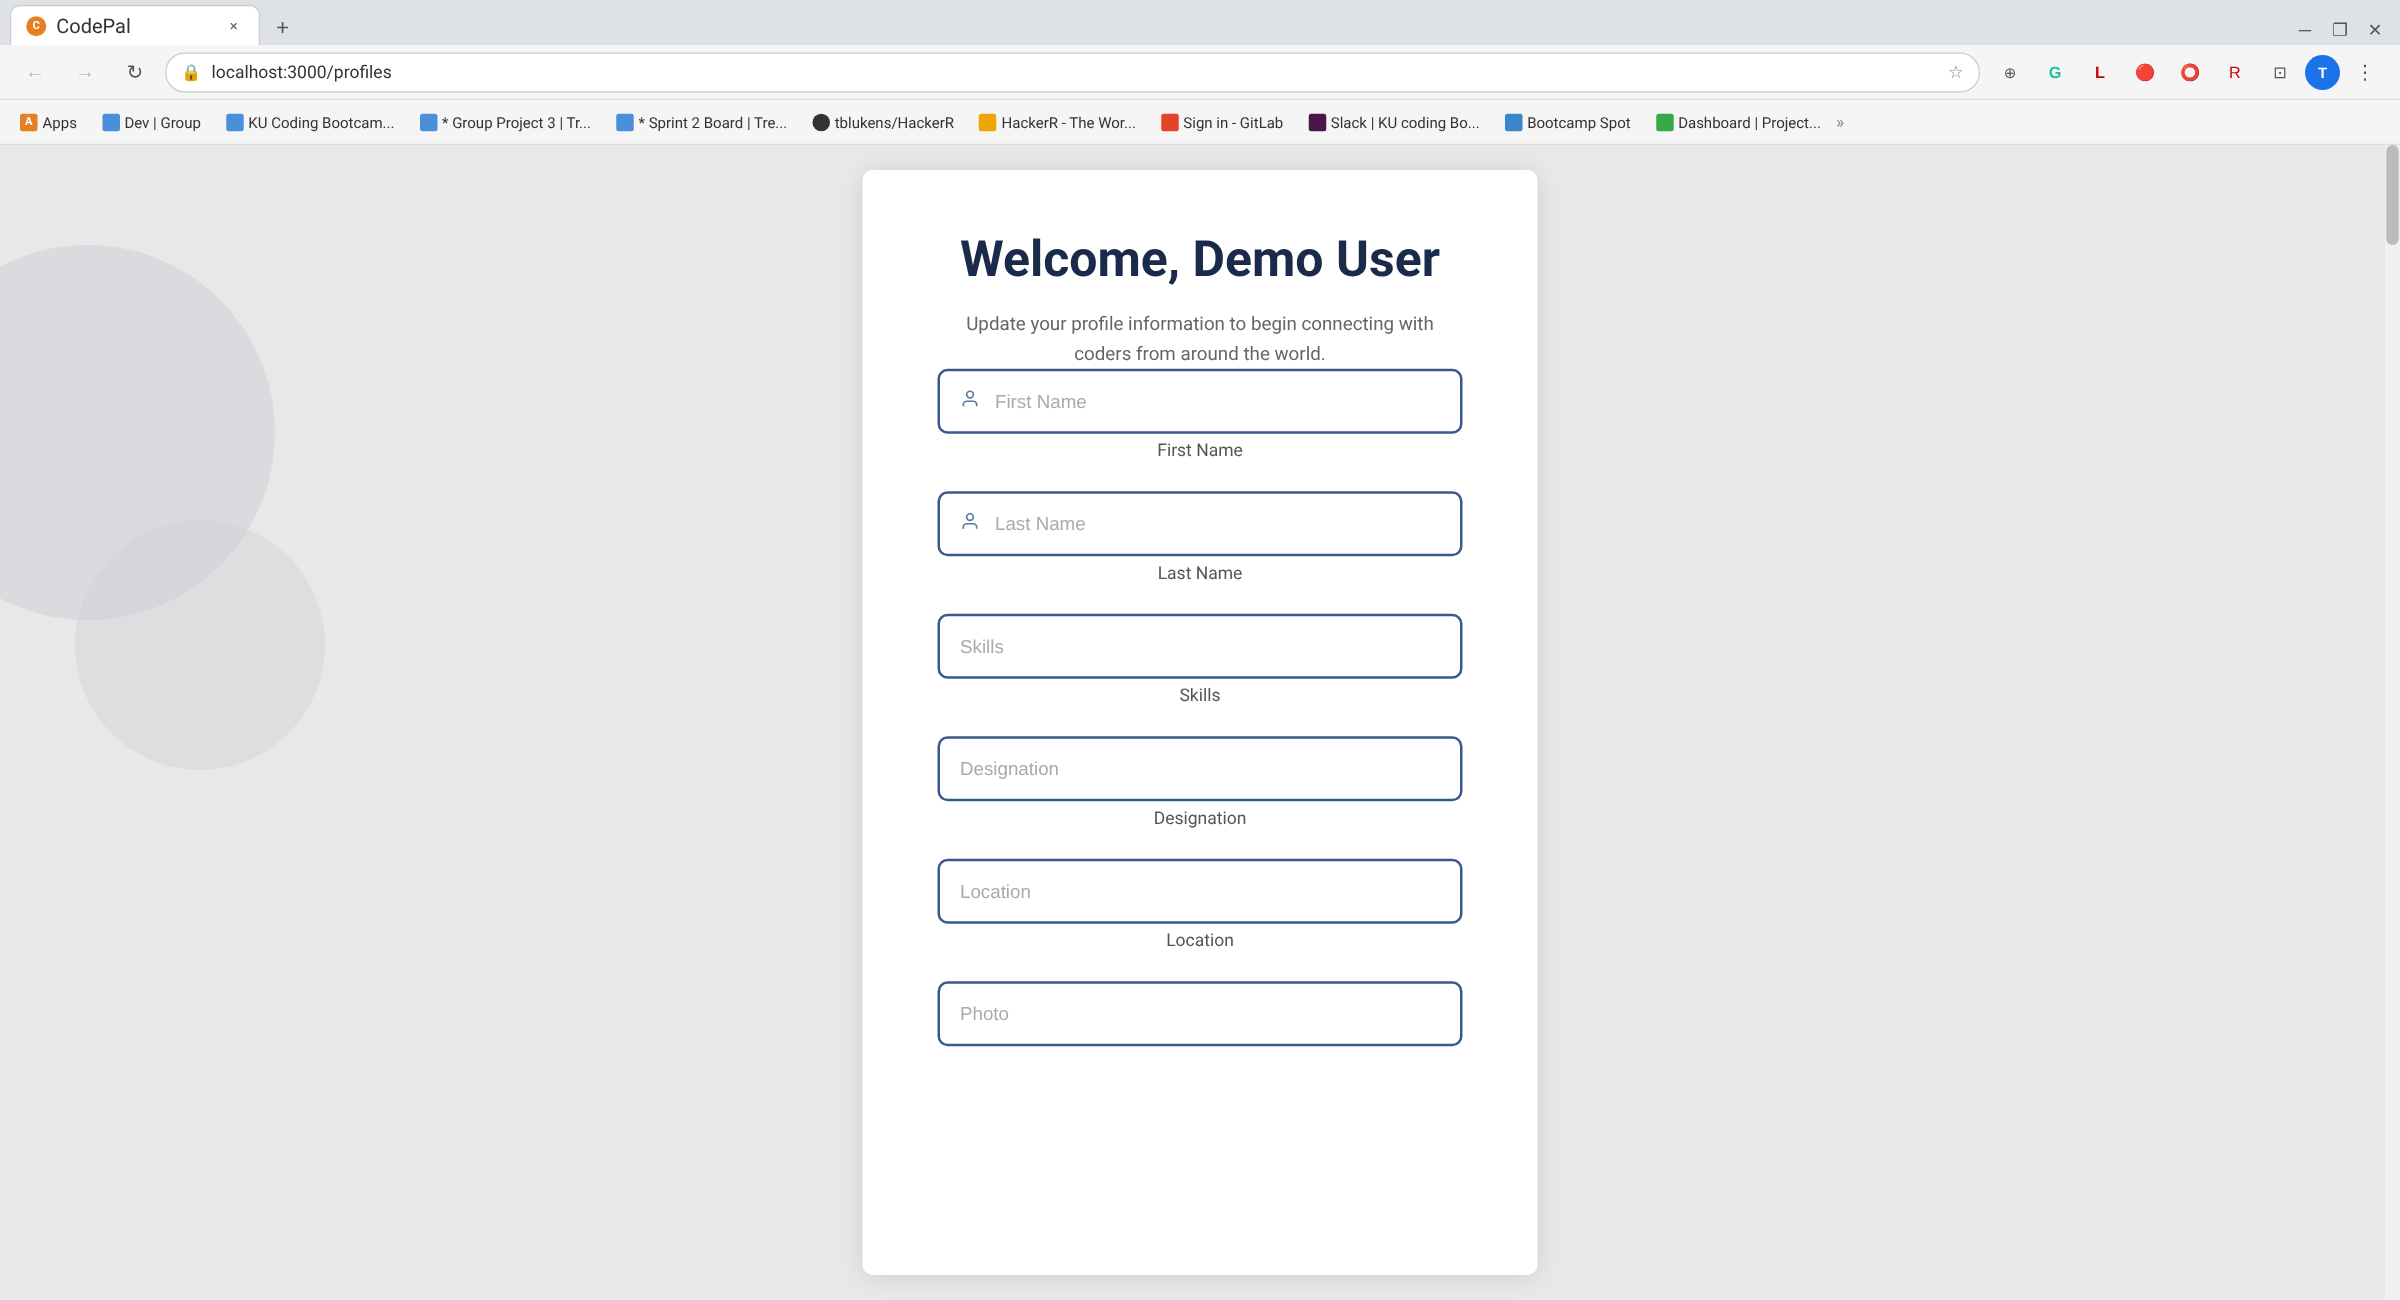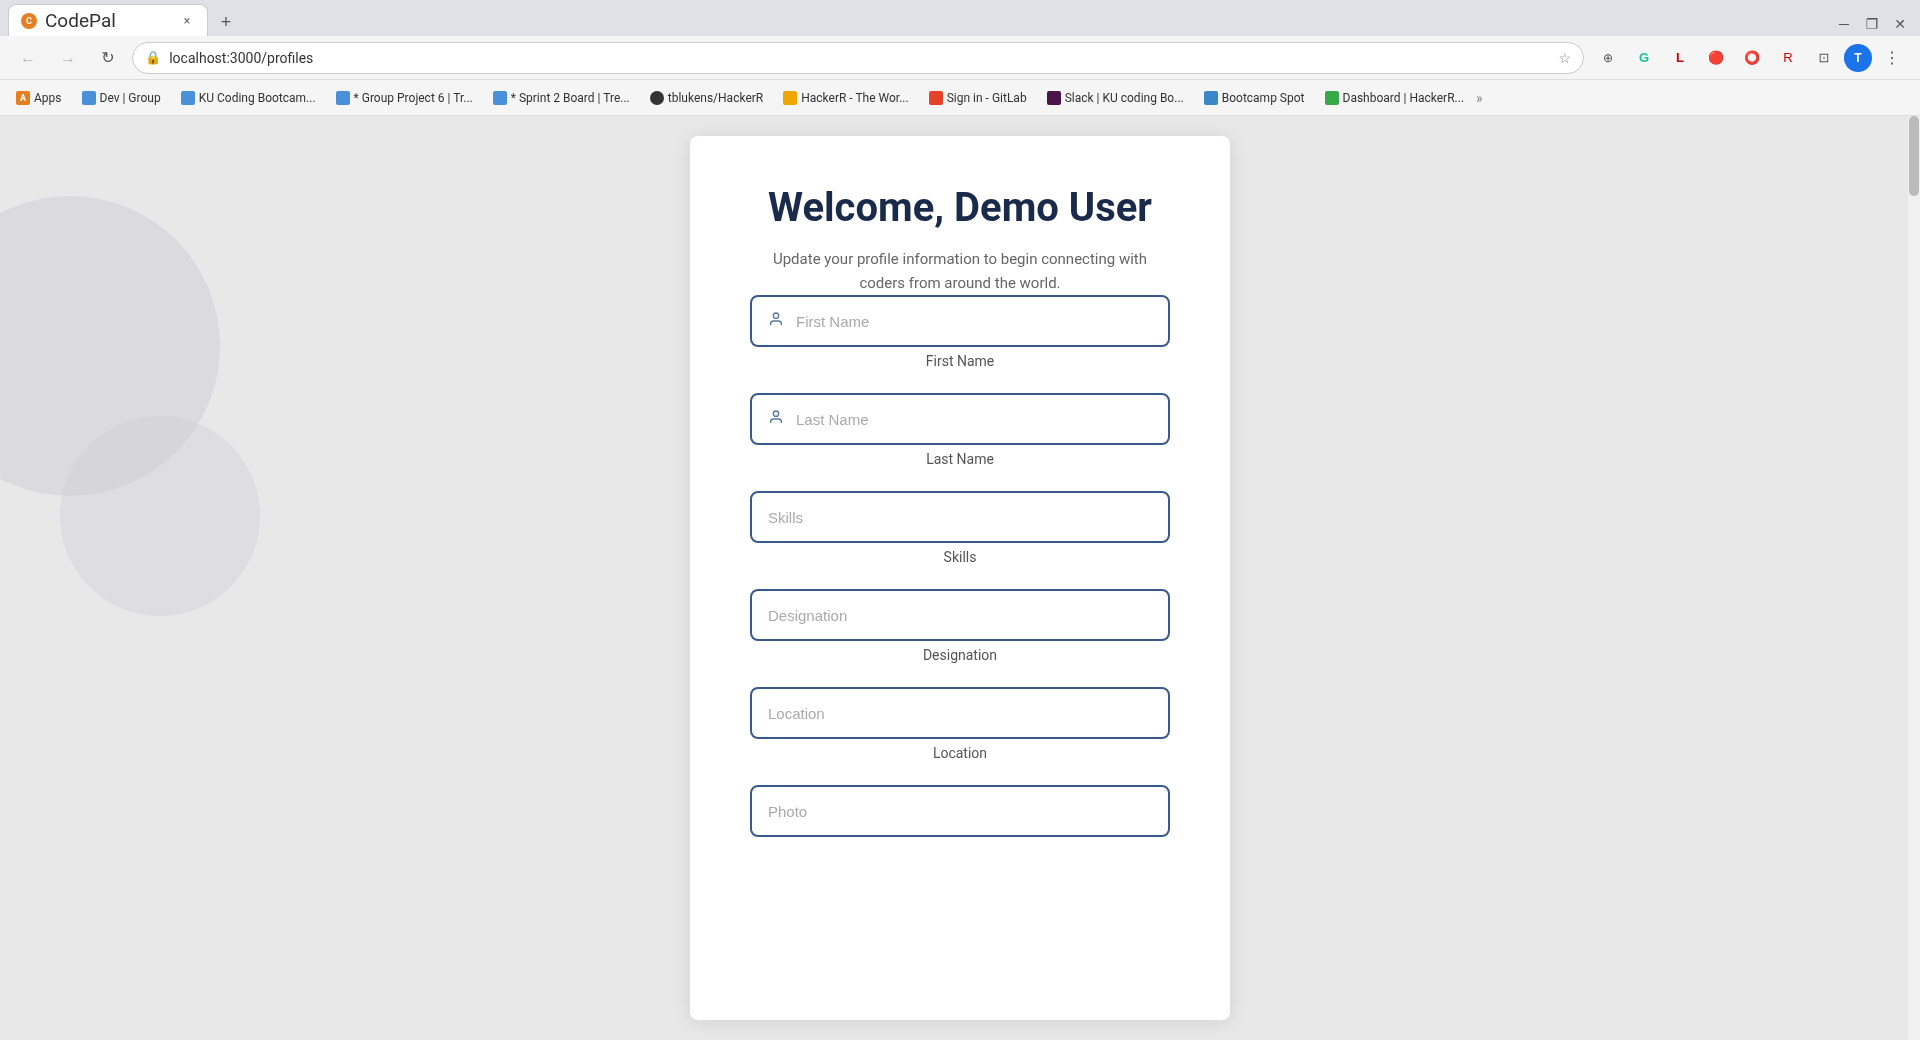--- a/index.html
+++ b/index.html
@@ -76,21 +76,21 @@
       font-size: 9px;
       font-weight: bold;
       flex-shrink: 0;
     }
 
     .tab-title {
       flex: 1;
       overflow: hidden;
       text-overflow: ellipsis;
       white-space: nowrap;
-      font-size: 19px;
+      font-size: 16px;
     }
 
     .tab-close {
       width: 16px;
       height: 16px;
       border-radius: 50%;
       display: flex;
       align-items: center;
       justify-content: center;
       cursor: pointer;
@@ -427,21 +427,21 @@
     <div class="bookmark-item">
       <div class="bookmark-icon" style="background:#4a90d9;"></div>
       <span>Dev | Group</span>
     </div>
     <div class="bookmark-item">
       <div class="bookmark-icon" style="background:#4a90d9;"></div>
       <span>KU Coding Bootcam...</span>
     </div>
     <div class="bookmark-item">
       <div class="bookmark-icon" style="background:#4a90d9;"></div>
-      <span>* Group Project 6 | Tr...</span>
+      <span>* Group Project 3 | Tr...</span>
     </div>
     <div class="bookmark-item">
       <div class="bookmark-icon" style="background:#4a90d9;"></div>
       <span>* Sprint 2 Board | Tre...</span>
     </div>
     <div class="bookmark-item">
       <div class="bookmark-icon" style="background:#333; border-radius:50%;"></div>
       <span>tblukens/HackerR</span>
     </div>
     <div class="bookmark-item">
@@ -455,21 +455,21 @@
     <div class="bookmark-item">
       <div class="bookmark-icon" style="background:#4a154b;"></div>
       <span>Slack | KU coding Bo...</span>
     </div>
     <div class="bookmark-item">
       <div class="bookmark-icon" style="background:#3a86c8;"></div>
       <span>Bootcamp Spot</span>
     </div>
     <div class="bookmark-item">
       <div class="bookmark-icon" style="background:#39a84a;"></div>
-      <span>Dashboard | HackerR...</span>
+      <span>Dashboard | Project...</span>
     </div>
     <span style="color:#888;font-size:14px;cursor:pointer;">»</span>
   </div>
 
   <div class="page-content">
 
     <div class="bg-decoration">
       <div class="bg-circle-1"></div>
       <div class="bg-circle-2"></div>
     </div>

